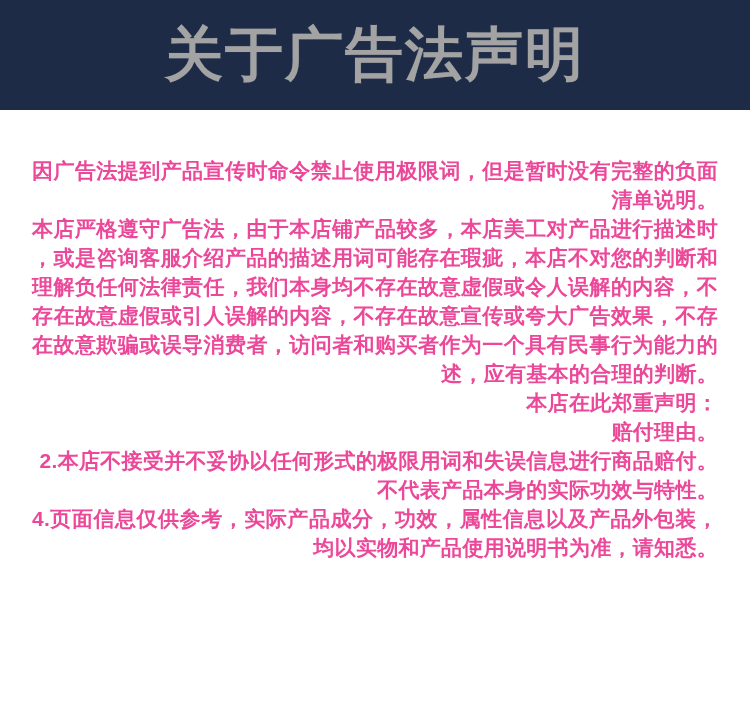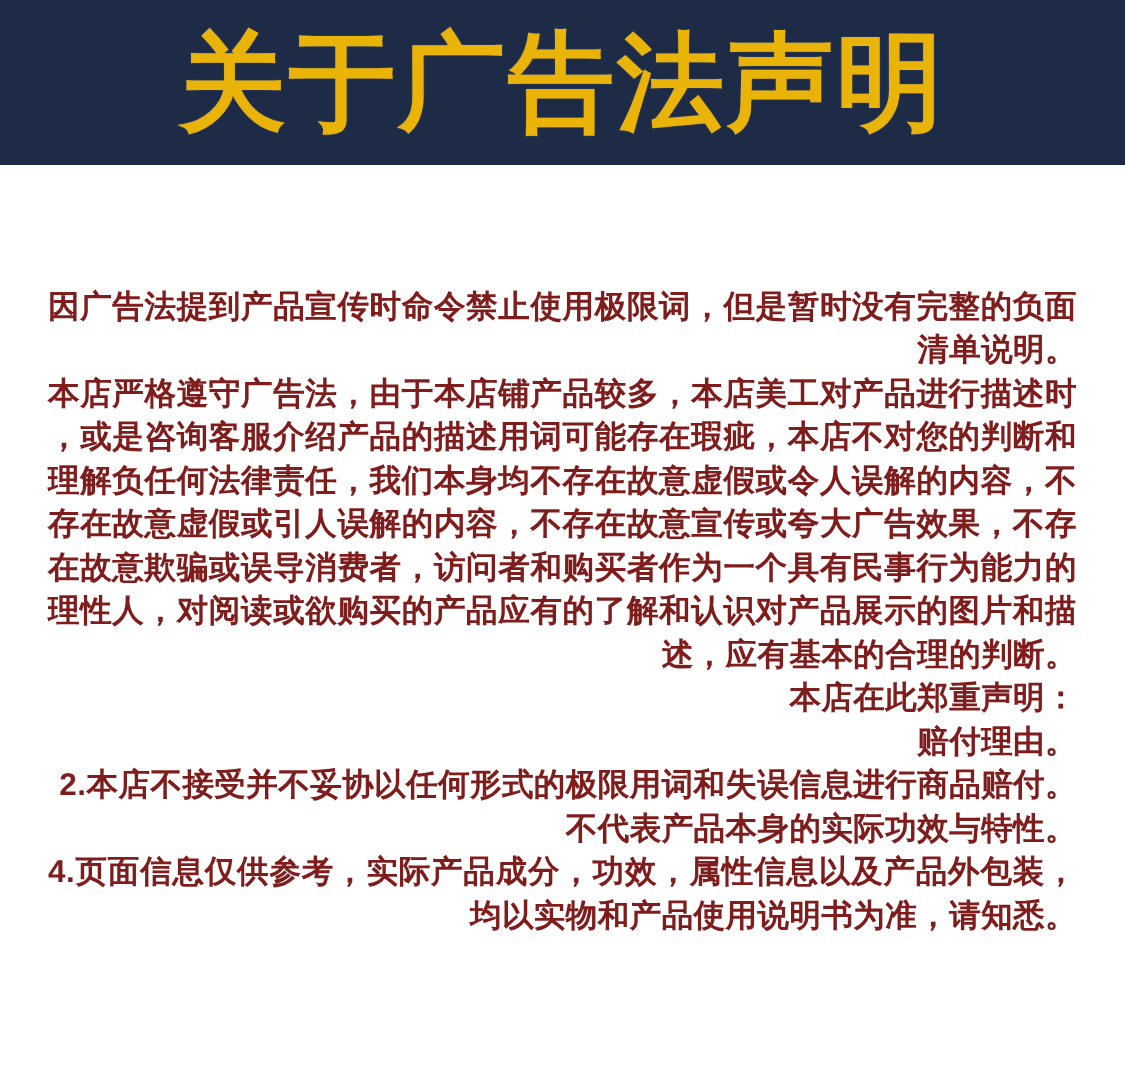--- a/index.html
+++ b/index.html
@@ -17,30 +17,31 @@
   }
   .banner {
     width: 750px;
     height: 110px;
     background: #1d2b47;
     display: flex;
     align-items: center;
     justify-content: center;
   }
   .banner-title {
-    color: #eab308;
-    font-size: 71px;
+    color: #a3a3a3;
+    font-size: 58px;
     font-weight: 800;
     letter-spacing: 2px;
     line-height: 1;
     text-shadow: 0 0 1px rgba(200,200,200,0.35);
+    font-family: Liberation Serif, serif;
   }
   .statement {
-    padding: 80px 32px 0 32px;
-    color: #7f1d1d;
+    padding: 46px 32px 0 32px;
+    color: #ec4899;
   }
   .line {
     font-size: 21px;
     font-weight: 700;
     line-height: 29px;
     white-space: nowrap;
     text-align: right;
     letter-spacing: 0.3px;
   }
   .line.full {
@@ -58,21 +59,20 @@
   </div>
 
   <div class="statement">
     <div class="line full">因广告法提到产品宣传时命令禁止使用极限词，但是暂时没有完整的负面</div>
     <div class="line">清单说明。</div>
     <div class="line full">本店严格遵守广告法，由于本店铺产品较多，本店美工对产品进行描述时</div>
     <div class="line full">，或是咨询客服介绍产品的描述用词可能存在瑕疵，本店不对您的判断和</div>
     <div class="line full">理解负任何法律责任，我们本身均不存在故意虚假或令人误解的内容，不</div>
     <div class="line full">存在故意虚假或引人误解的内容，不存在故意宣传或夸大广告效果，不存</div>
     <div class="line full">在故意欺骗或误导消费者，访问者和购买者作为一个具有民事行为能力的</div>
-    <div class="line full">理性人，对阅读或欲购买的产品应有的了解和认识对产品展示的图片和描</div>
     <div class="line">述，应有基本的合理的判断。</div>
     <div class="line">本店在此郑重声明：</div>
     <div class="line">赔付理由。</div>
     <div class="line">2.本店不接受并不妥协以任何形式的极限用词和失误信息进行商品赔付。</div>
     <div class="line">不代表产品本身的实际功效与特性。</div>
     <div class="line full">4.页面信息仅供参考，实际产品成分，功效，属性信息以及产品外包装，</div>
     <div class="line">均以实物和产品使用说明书为准，请知悉。</div>
   </div>
 
 </div>

